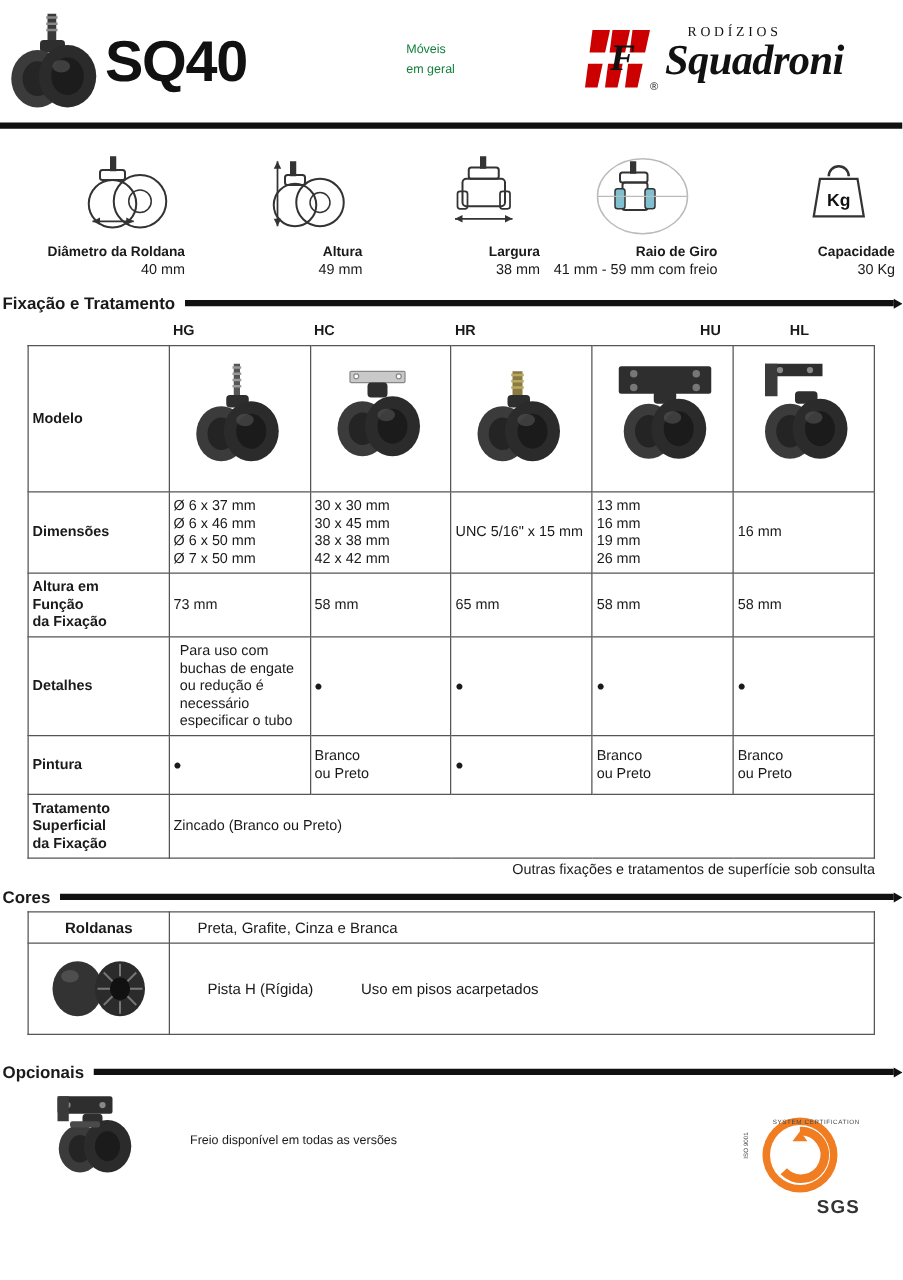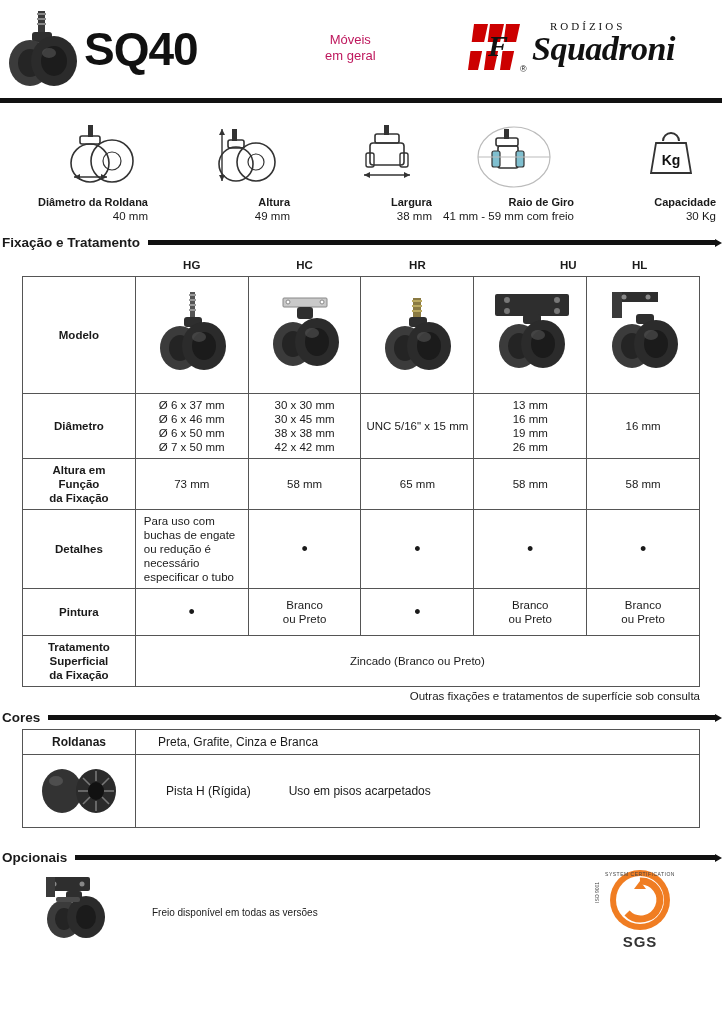--- a/index.html
+++ b/index.html
@@ -32,24 +32,23 @@
     font-size: 46px;
     font-weight: bold;
     letter-spacing: -1px;
     margin-left: 4px;
     color: #111;
   }
   .header-sub {
     position: absolute;
     left: 325px;
     top: 32px;
-    text-align: center;
-    font-size: 13px;
+    font-size: 10px;
     line-height: 16px;
-    color: #be185d;
+    color: #15803d;
   }
   .brand {
     position: absolute;
     right: 14px;
     top: 18px;
     width: 240px;
     height: 62px;
   }
   .brand-mark {
     position: absolute;
@@ -141,21 +140,20 @@
   
   table.grid {
     border-collapse: collapse;
     width: 678px;
     margin: 0 auto;
     table-layout: fixed;
   }
   table.grid td {
     border: 1px solid #555;
     font-size: 11.5px;
-    text-align: center;
     vertical-align: middle;
     padding: 4px 3px;
     line-height: 14px;
   }
   td.rowhead {
     font-weight: bold;
     width: 96px;
     font-size: 11.5px;
   }
   .colhead {
@@ -219,24 +217,24 @@
   }
   .opt-text {
     position: absolute;
     left: 152px;
     top: 38px;
     font-size: 10px;
   }
   .sgs {
     position: absolute;
     right: 34px;
-    top: 0;
+    top: 24px;
     width: 96px;
     height: 86px;
-    text-align: center;
+    text-align: right;
   }
   .sgs-label {
     font-family: "Liberation Sans", sans-serif;
     font-size: 15px;
     font-weight: bold;
     letter-spacing: 1px;
     color: #333;
     margin-top: 2px;
   }
   .sgs-top {
@@ -468,21 +466,21 @@
         <ellipse cx="42" cy="62" rx="20" ry="22" fill="#3b3b3b"></ellipse>
         <ellipse cx="42" cy="62" rx="11" ry="13" fill="#242424"></ellipse>
         <ellipse cx="66" cy="60" rx="22" ry="24" fill="#2b2b2b"></ellipse>
         <ellipse cx="66" cy="60" rx="12" ry="14" fill="#1b1b1b"></ellipse>
         <ellipse cx="61" cy="51" rx="7" ry="5" fill="#5a5a5a" opacity=".55"></ellipse>
       </svg>
     </td>
   </tr>
 
   <tr>
-    <td class="rowhead">Diâmetro</td>
+    <td class="rowhead">Dimensões</td>
     <td class="dims-multi" style="white-space:pre-line;">Ø 6 x 37 mm
 Ø 6 x 46 mm
 Ø 6 x 50 mm
 Ø 7 x 50 mm</td>
     <td class="dims-multi" style="white-space:pre-line;">30 x 30  mm
 30 x 45 mm
 38 x 38 mm
 42 x 42 mm</td>
     <td class="dims-multi" style="white-space:pre-line;">UNC 5/16" x 15 mm</td>
     <td class="dims-multi" style="white-space:pre-line;">13 mm

